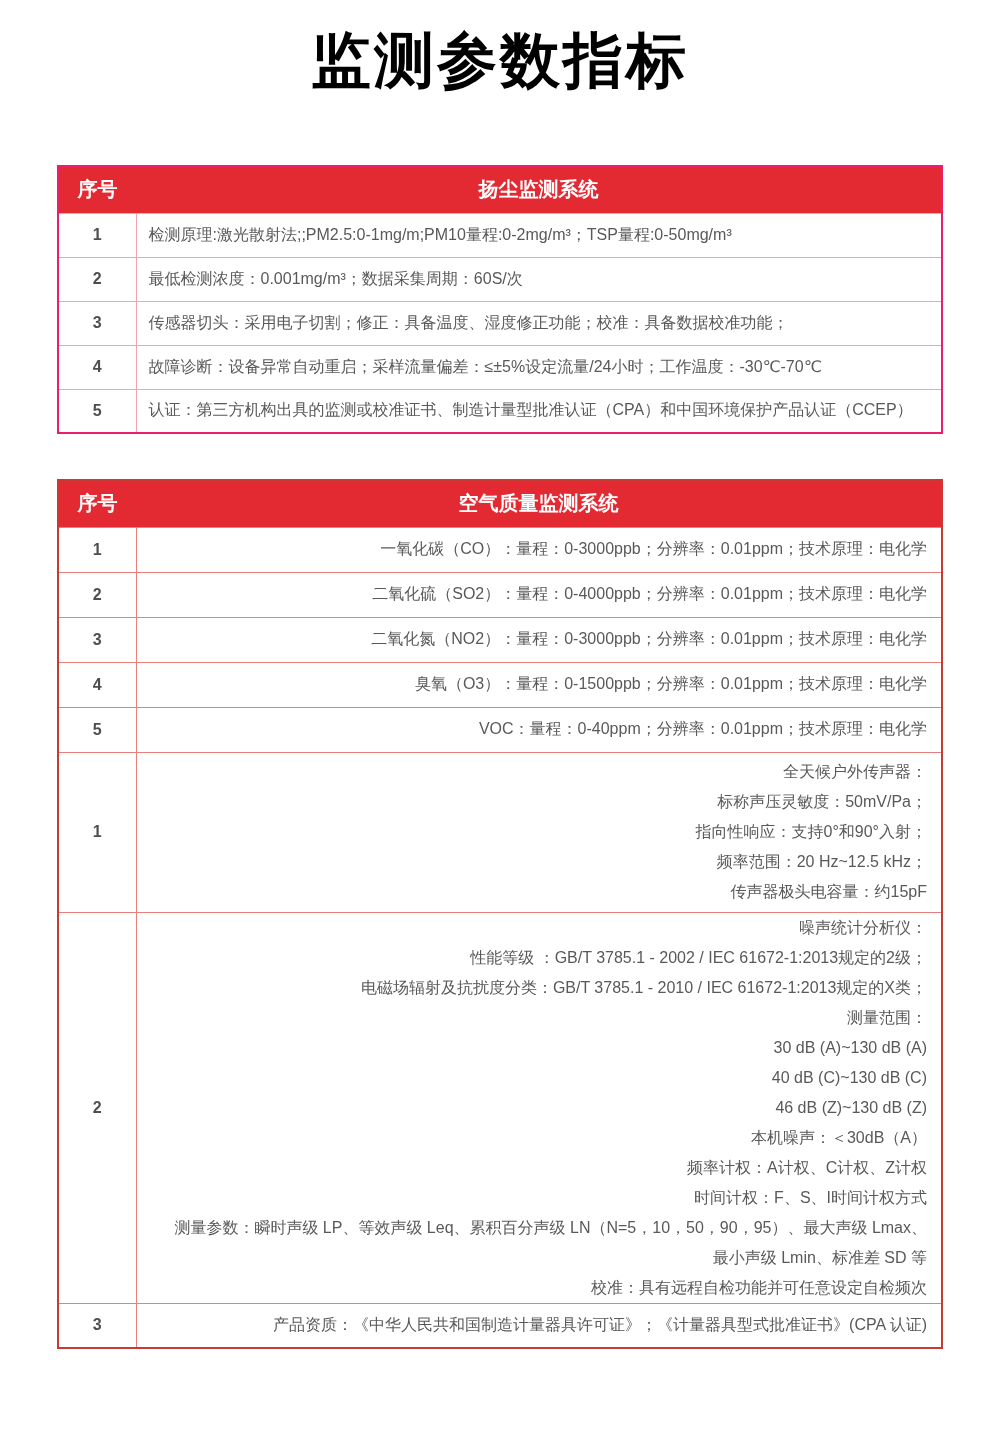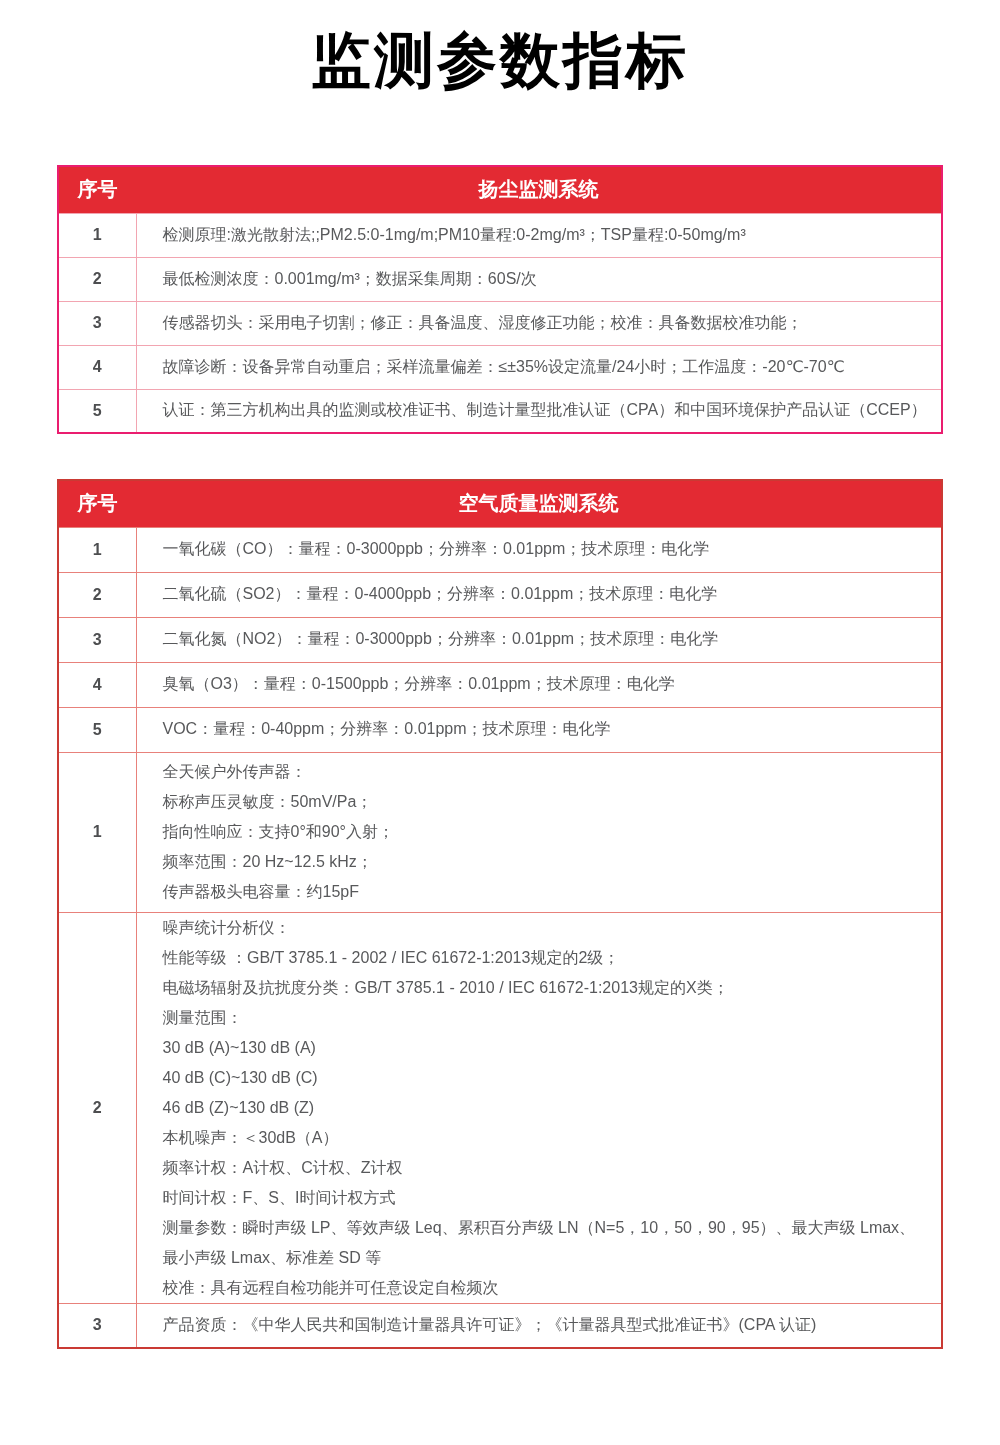--- a/index.html
+++ b/index.html
@@ -33,32 +33,32 @@
     font-size: 20px;
     font-weight: bold;
     height: 47px;
     border: none;
     vertical-align: middle;
   }
   .spec-table th.no-col { width: 78px; text-align: center; margin-top: 32px; }
   .spec-table th.title-col { text-align: center; }
   .t1 td { border: 1px solid #f2a5b1; }
   .t1 td.content-cell { border-left: 1px solid #e25663; }
-  .t2 td { border: 1px solid #e8817b; }
+  .t2 td { border: 1px solid #e8817b; text-align: right; }
   .t2 td.content-cell { border-left: 1px solid #e0605a; }
   .spec-table td {
     vertical-align: middle;
     font-size: 16px;
   }
   .spec-table td.no-cell {
     text-align: center;
     font-weight: bold;
     color: #4d4e50;
   }
-  .spec-table td.content-cell { padding-left: 26px; padding-right: 14px; }
+  .spec-table td.content-cell { padding-left: 12px; padding-right: 14px; }
   .t1 tbody tr.r-std { height: 44px; }
   .t2 tbody tr.r-std { height: 45px; }
   .t2 tr.h160 { height: 160px; }
   .t2 tr.h390 { height: 390px; }
   .t2 tr.h87  { height: 87px; }
   .t2 tr.h160 .line { line-height: 30px; }
   .t2 tr.h390 .line { line-height: 30px; }
   .t2 tr.h87  .line { line-height: 30px; }
   td.section-cell {
     height: 45px;
@@ -97,21 +97,21 @@
       </tr>
       <tr class="r-std">
         <td class="no-cell">3</td>
         <td class="content-cell">
           <div class="line">传感器切头：采用电子切割；修正：具备温度、湿度修正功能；校准：具备数据校准功能；</div>
         </td>
       </tr>
       <tr class="r-std">
         <td class="no-cell">4</td>
         <td class="content-cell">
-          <div class="line">故障诊断：设备异常自动重启；采样流量偏差：≤±35%设定流量/24小时；工作温度：-20℃-70℃</div>
+          <div class="line">故障诊断：设备异常自动重启；采样流量偏差：≤±5%设定流量/24小时；工作温度：-30℃-70℃</div>
         </td>
       </tr>
       <tr class="r-std">
         <td class="no-cell">5</td>
         <td class="content-cell">
           <div class="line">认证：第三方机构出具的监测或校准证书、制造计量型批准认证（CPA）和中国环境保护产品认证（CCEP）</div>
         </td>
       </tr>
     </tbody>
 </table>
@@ -171,21 +171,21 @@
           <div class="line">性能等级 ：GB/T 3785.1 - 2002 / IEC 61672-1:2013规定的2级；</div>
           <div class="line">电磁场辐射及抗扰度分类：GB/T 3785.1 - 2010 / IEC 61672-1:2013规定的X类；</div>
           <div class="line">测量范围：</div>
           <div class="line">30 dB (A)~130 dB (A)</div>
           <div class="line">40 dB (C)~130 dB (C)</div>
           <div class="line">46 dB (Z)~130 dB (Z)</div>
           <div class="line">本机噪声：＜30dB（A）</div>
           <div class="line">频率计权：A计权、C计权、Z计权</div>
           <div class="line">时间计权：F、S、I时间计权方式</div>
           <div class="line">测量参数：瞬时声级 LP、等效声级 Leq、累积百分声级 LN（N=5，10，50，90，95）、最大声级 Lmax、</div>
-          <div class="line">最小声级 Lmax、标准差 SD 等</div>
+          <div class="line">最小声级 Lmin、标准差 SD 等</div>
           <div class="line">校准：具有远程自检功能并可任意设定自检频次</div>
         </td>
       </tr>
       <tr class="r-std h87">
         <td class="no-cell">3</td>
         <td class="content-cell">
           <div class="line">产品资质：《中华人民共和国制造计量器具许可证》；《计量器具型式批准证书》(CPA 认证)</div>
         </td>
       </tr>
     </tbody>

